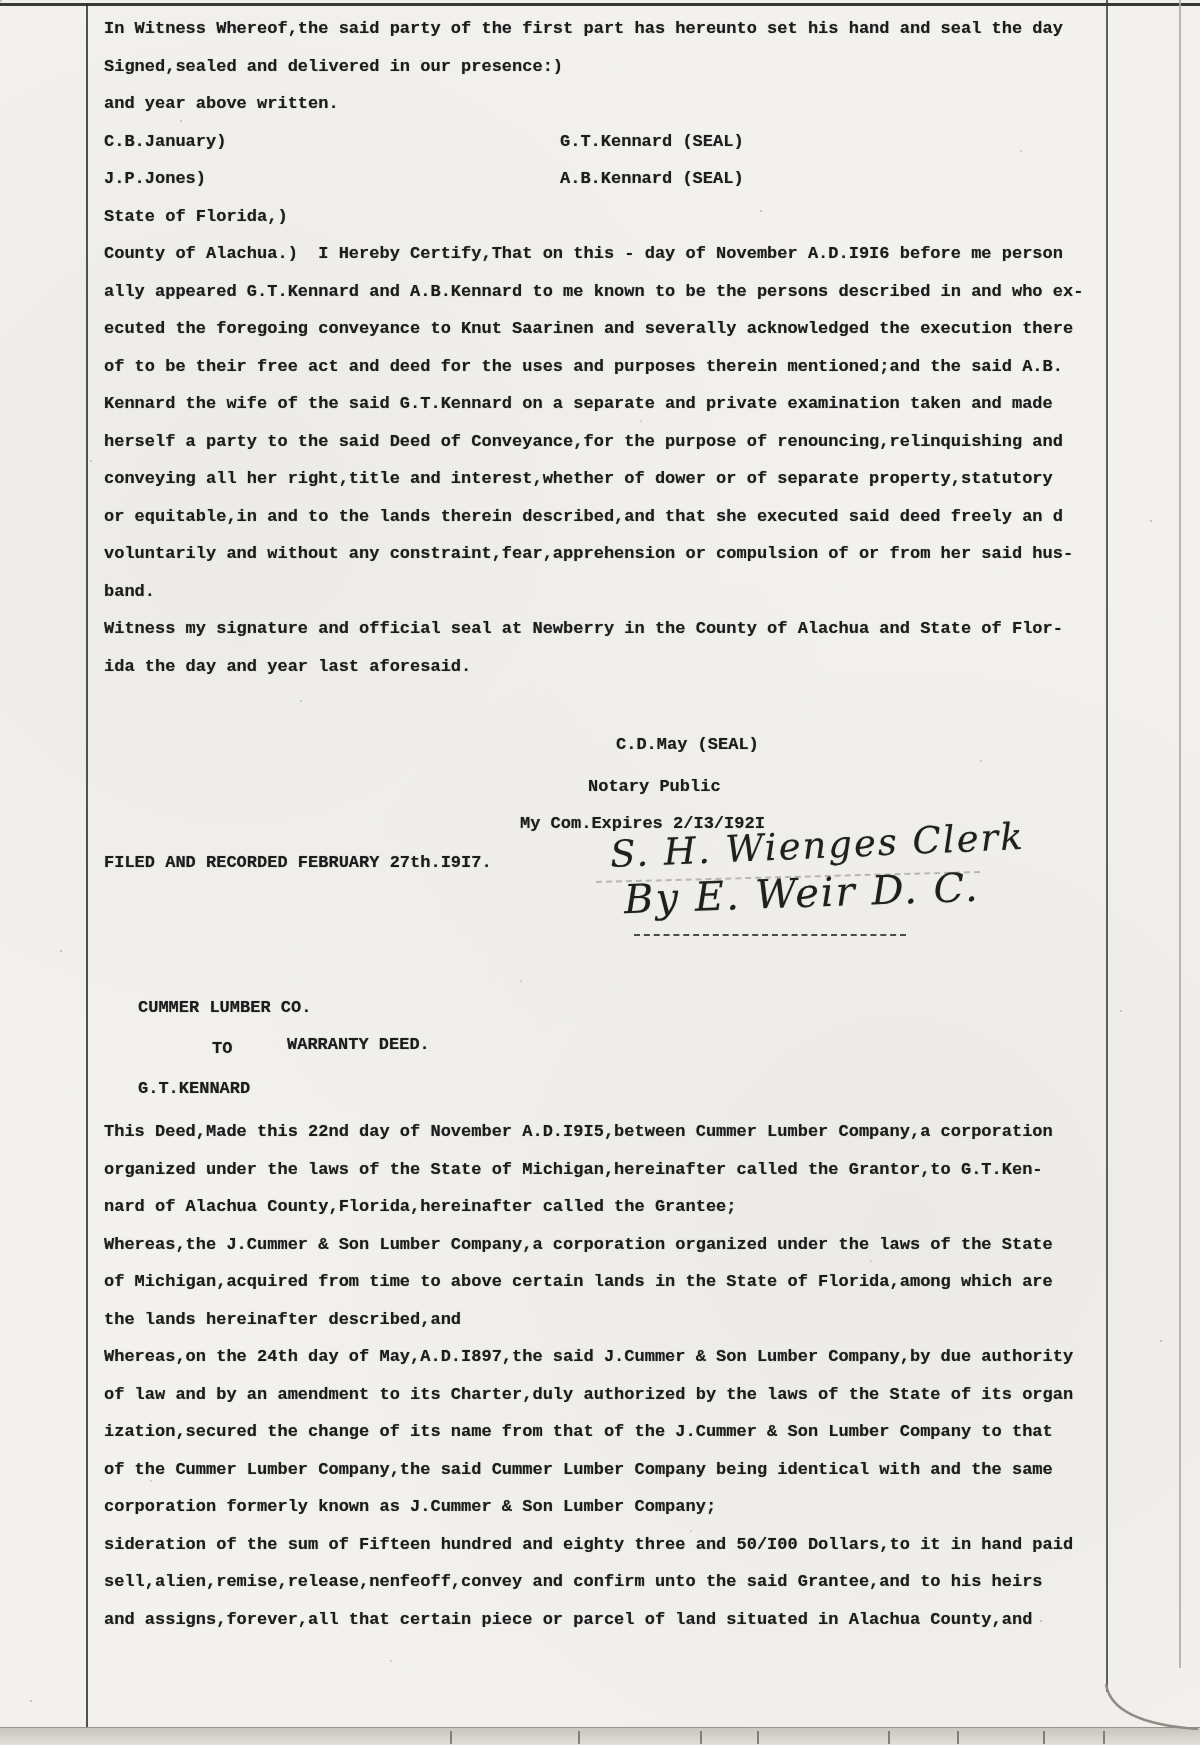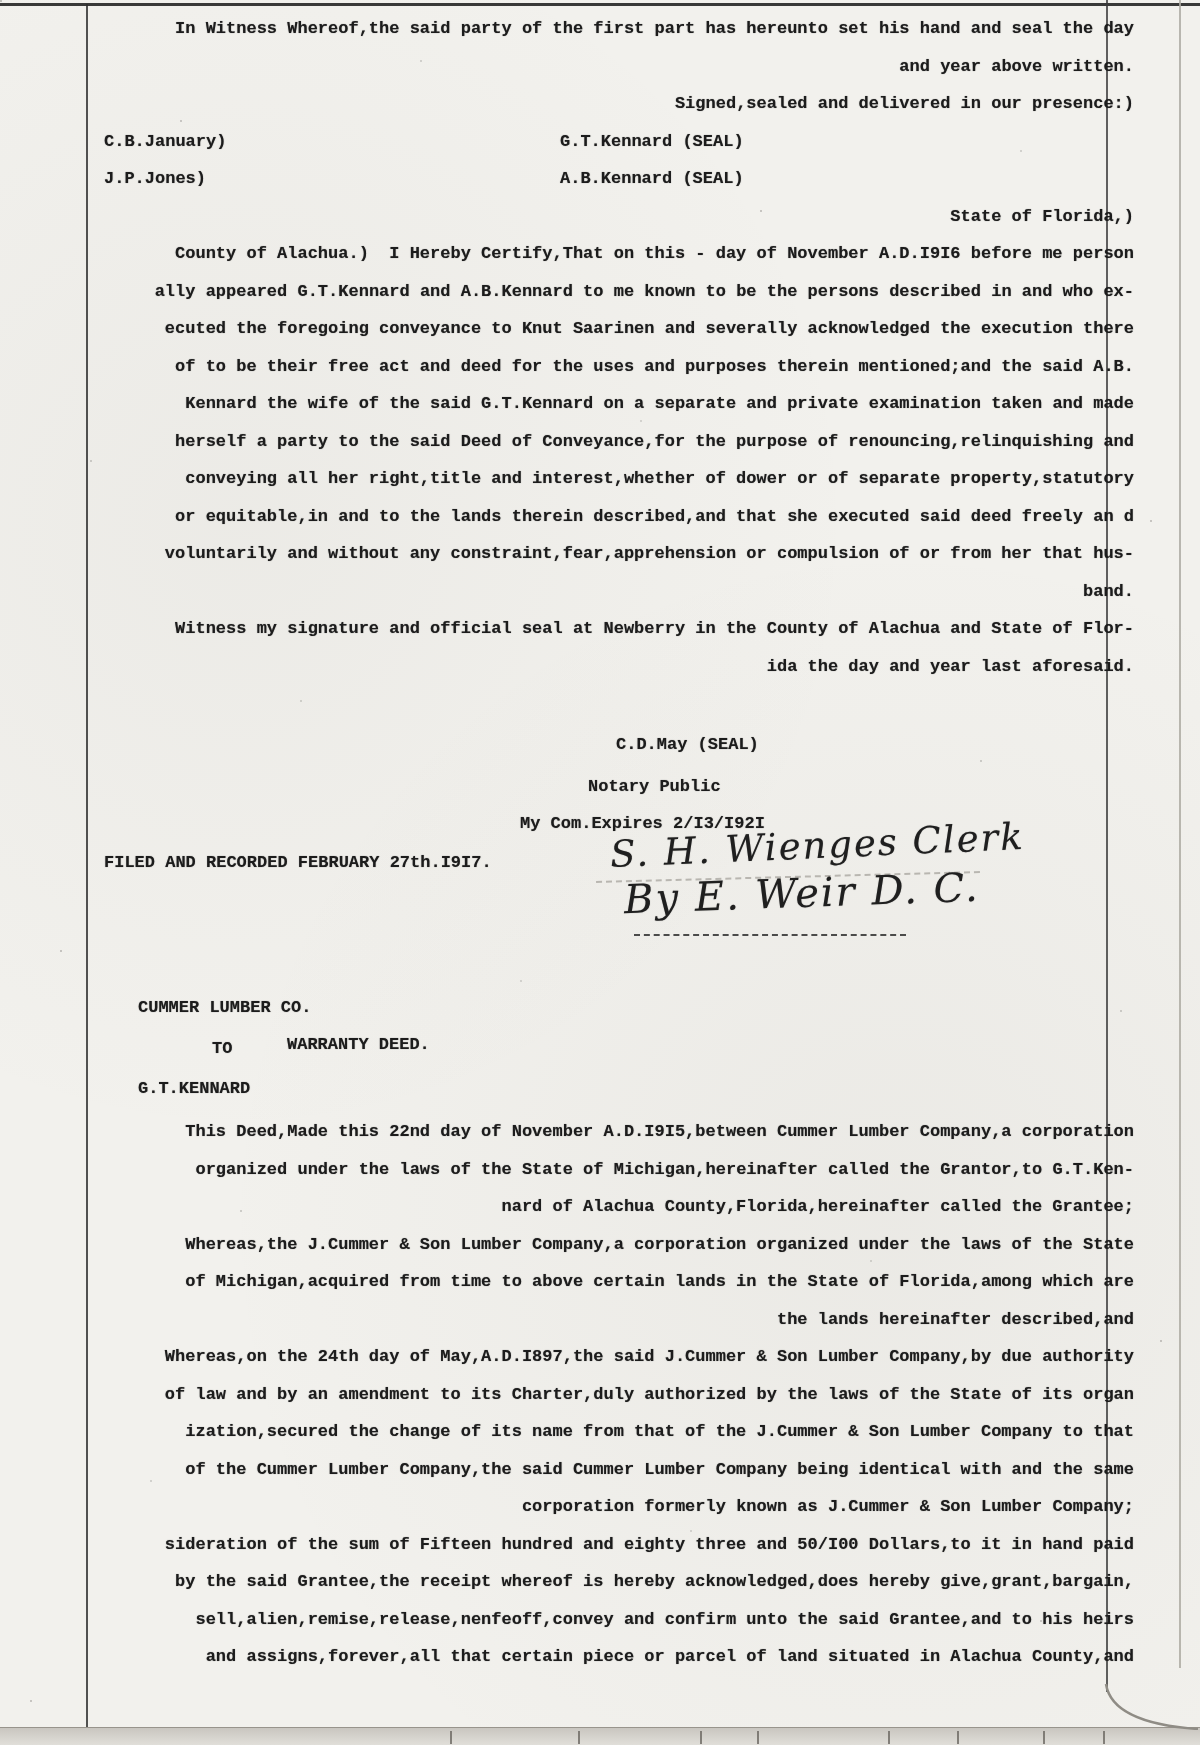--- a/index.html
+++ b/index.html
@@ -18,21 +18,20 @@
   .rule-top{left:0;top:3px;width:1200px;height:3px;background:#1f1f1f;opacity:.88;}
   .rule-left{left:86px;top:4px;width:2px;height:1741px;background:#2d2d2d;opacity:.82;}
   .rule-right{left:1106px;top:0;width:2px;height:1692px;background:#3a3a3a;opacity:.8;}
   .rule-right-outer{left:1179px;top:0;width:2px;height:1668px;background:#aeaba3;opacity:.85;}
 
   .typed{
     font-weight:700;
     font-size:17px;
     white-space:pre;
     text-shadow:0 0 1px rgba(25,25,25,.55);
-    text-align:right;
   }
   .block{position:absolute;left:104px;width:1030px;}
   .blockA{top:10px;}
   .blockB{top:1113px;}
   .typed-line{height:37.5px;line-height:37.5px;}
   .sig-row{position:relative;height:37.5px;line-height:37.5px;}
   .sig-right{position:absolute;left:456px;top:0;}
 
   .abs-typed{position:absolute;height:24px;line-height:24px;}
   .notary-name{left:616px;top:733px;}
@@ -91,22 +90,22 @@
   <div class="rule rule-top"></div>
   <div class="rule rule-left"></div>
   <div class="rule rule-right"></div>
   <div class="rule rule-right-outer"></div>
   <div class="noise"></div>
 
   <section class="block blockA">
     <div>
 
     <div class="typed typed-line">In Witness Whereof,the said party of the first part has hereunto set his hand and seal the day</div>
+        <div class="typed typed-line">Signed,sealed and delivered in our presence:)</div>
         <div class="typed typed-line">and year above written.</div>
-        <div class="typed typed-line">Signed,sealed and delivered in our presence:)</div>
       </div>
     <div>
 
     <div class="sig-row">
         <span class="typed">C.B.January)</span>
         <span class="typed sig-right">G.T.Kennard (SEAL)</span>
       </div>
         <div class="sig-row">
         <span class="typed">J.P.Jones)</span>
         <span class="typed sig-right">A.B.Kennard (SEAL)</span>
@@ -116,21 +115,21 @@
 
     <div class="typed typed-line">State of Florida,)</div>
         <div class="typed typed-line">County of Alachua.)  I Hereby Certify,That on this - day of November A.D.I9I6 before me person</div>
         <div class="typed typed-line">ally appeared G.T.Kennard and A.B.Kennard to me known to be the persons described in and who ex-</div>
         <div class="typed typed-line">ecuted the foregoing conveyance to Knut Saarinen and severally acknowledged the execution there</div>
         <div class="typed typed-line">of to be their free act and deed for the uses and purposes therein mentioned;and the said A.B.</div>
         <div class="typed typed-line">Kennard the wife of the said G.T.Kennard on a separate and private examination taken and made</div>
         <div class="typed typed-line">herself a party to the said Deed of Conveyance,for the purpose of renouncing,relinquishing and</div>
         <div class="typed typed-line">conveying all her right,title and interest,whether of dower or of separate property,statutory</div>
         <div class="typed typed-line">or equitable,in and to the lands therein described,and that she executed said deed freely an d</div>
-        <div class="typed typed-line">voluntarily and without any constraint,fear,apprehension or compulsion of or from her that hus-</div>
+        <div class="typed typed-line">voluntarily and without any constraint,fear,apprehension or compulsion of or from her said hus-</div>
         <div class="typed typed-line">band.</div>
         <div class="typed typed-line">Witness my signature and official seal at Newberry in the County of Alachua and State of Flor-</div>
         <div class="typed typed-line">ida the day and year last aforesaid.</div>
       </div>
   </section>
 
   <div class="typed abs-typed notary-name">C.D.May (SEAL)</div>
   <div class="typed abs-typed notary-title">Notary Public</div>
   <div class="typed abs-typed notary-commission">My Com.Expires 2/I3/I92I</div>
 
@@ -153,21 +152,20 @@
       <div class="typed typed-line">nard of Alachua County,Florida,hereinafter called the Grantee;</div>
       <div class="typed typed-line">Whereas,the J.Cummer &amp; Son Lumber Company,a corporation organized under the laws of the State</div>
       <div class="typed typed-line">of Michigan,acquired from time to above certain lands in the State of Florida,among which are</div>
       <div class="typed typed-line">the lands hereinafter described,and</div>
       <div class="typed typed-line">Whereas,on the 24th day of May,A.D.I897,the said J.Cummer &amp; Son Lumber Company,by due authority</div>
       <div class="typed typed-line">of law and by an amendment to its Charter,duly authorized by the laws of the State of its organ</div>
       <div class="typed typed-line">ization,secured the change of its name from that of the J.Cummer &amp; Son Lumber Company to that</div>
       <div class="typed typed-line">of the Cummer Lumber Company,the said Cummer Lumber Company being identical with and the same</div>
       <div class="typed typed-line">corporation formerly known as J.Cummer &amp; Son Lumber Company;</div>
       <div class="typed typed-line">sideration of the sum of Fifteen hundred and eighty three and 50/I00 Dollars,to it in hand paid</div>
-      <div class="typed typed-line">by the said Grantee,the receipt whereof is hereby acknowledged,does hereby give,grant,bargain,</div>
       <div class="typed typed-line">sell,alien,remise,release,nenfeoff,convey and confirm unto the said Grantee,and to his heirs</div>
       <div class="typed typed-line">and assigns,forever,all that certain piece or parcel of land situated in Alachua County,and</div>
     </section>
 
   <div class="scan-bottom">
     <div class="tick" style="left:450px"></div>
     <div class="tick" style="left:578px"></div>
     <div class="tick" style="left:700px"></div>
     <div class="tick" style="left:757px"></div>
     <div class="tick" style="left:888px"></div>

